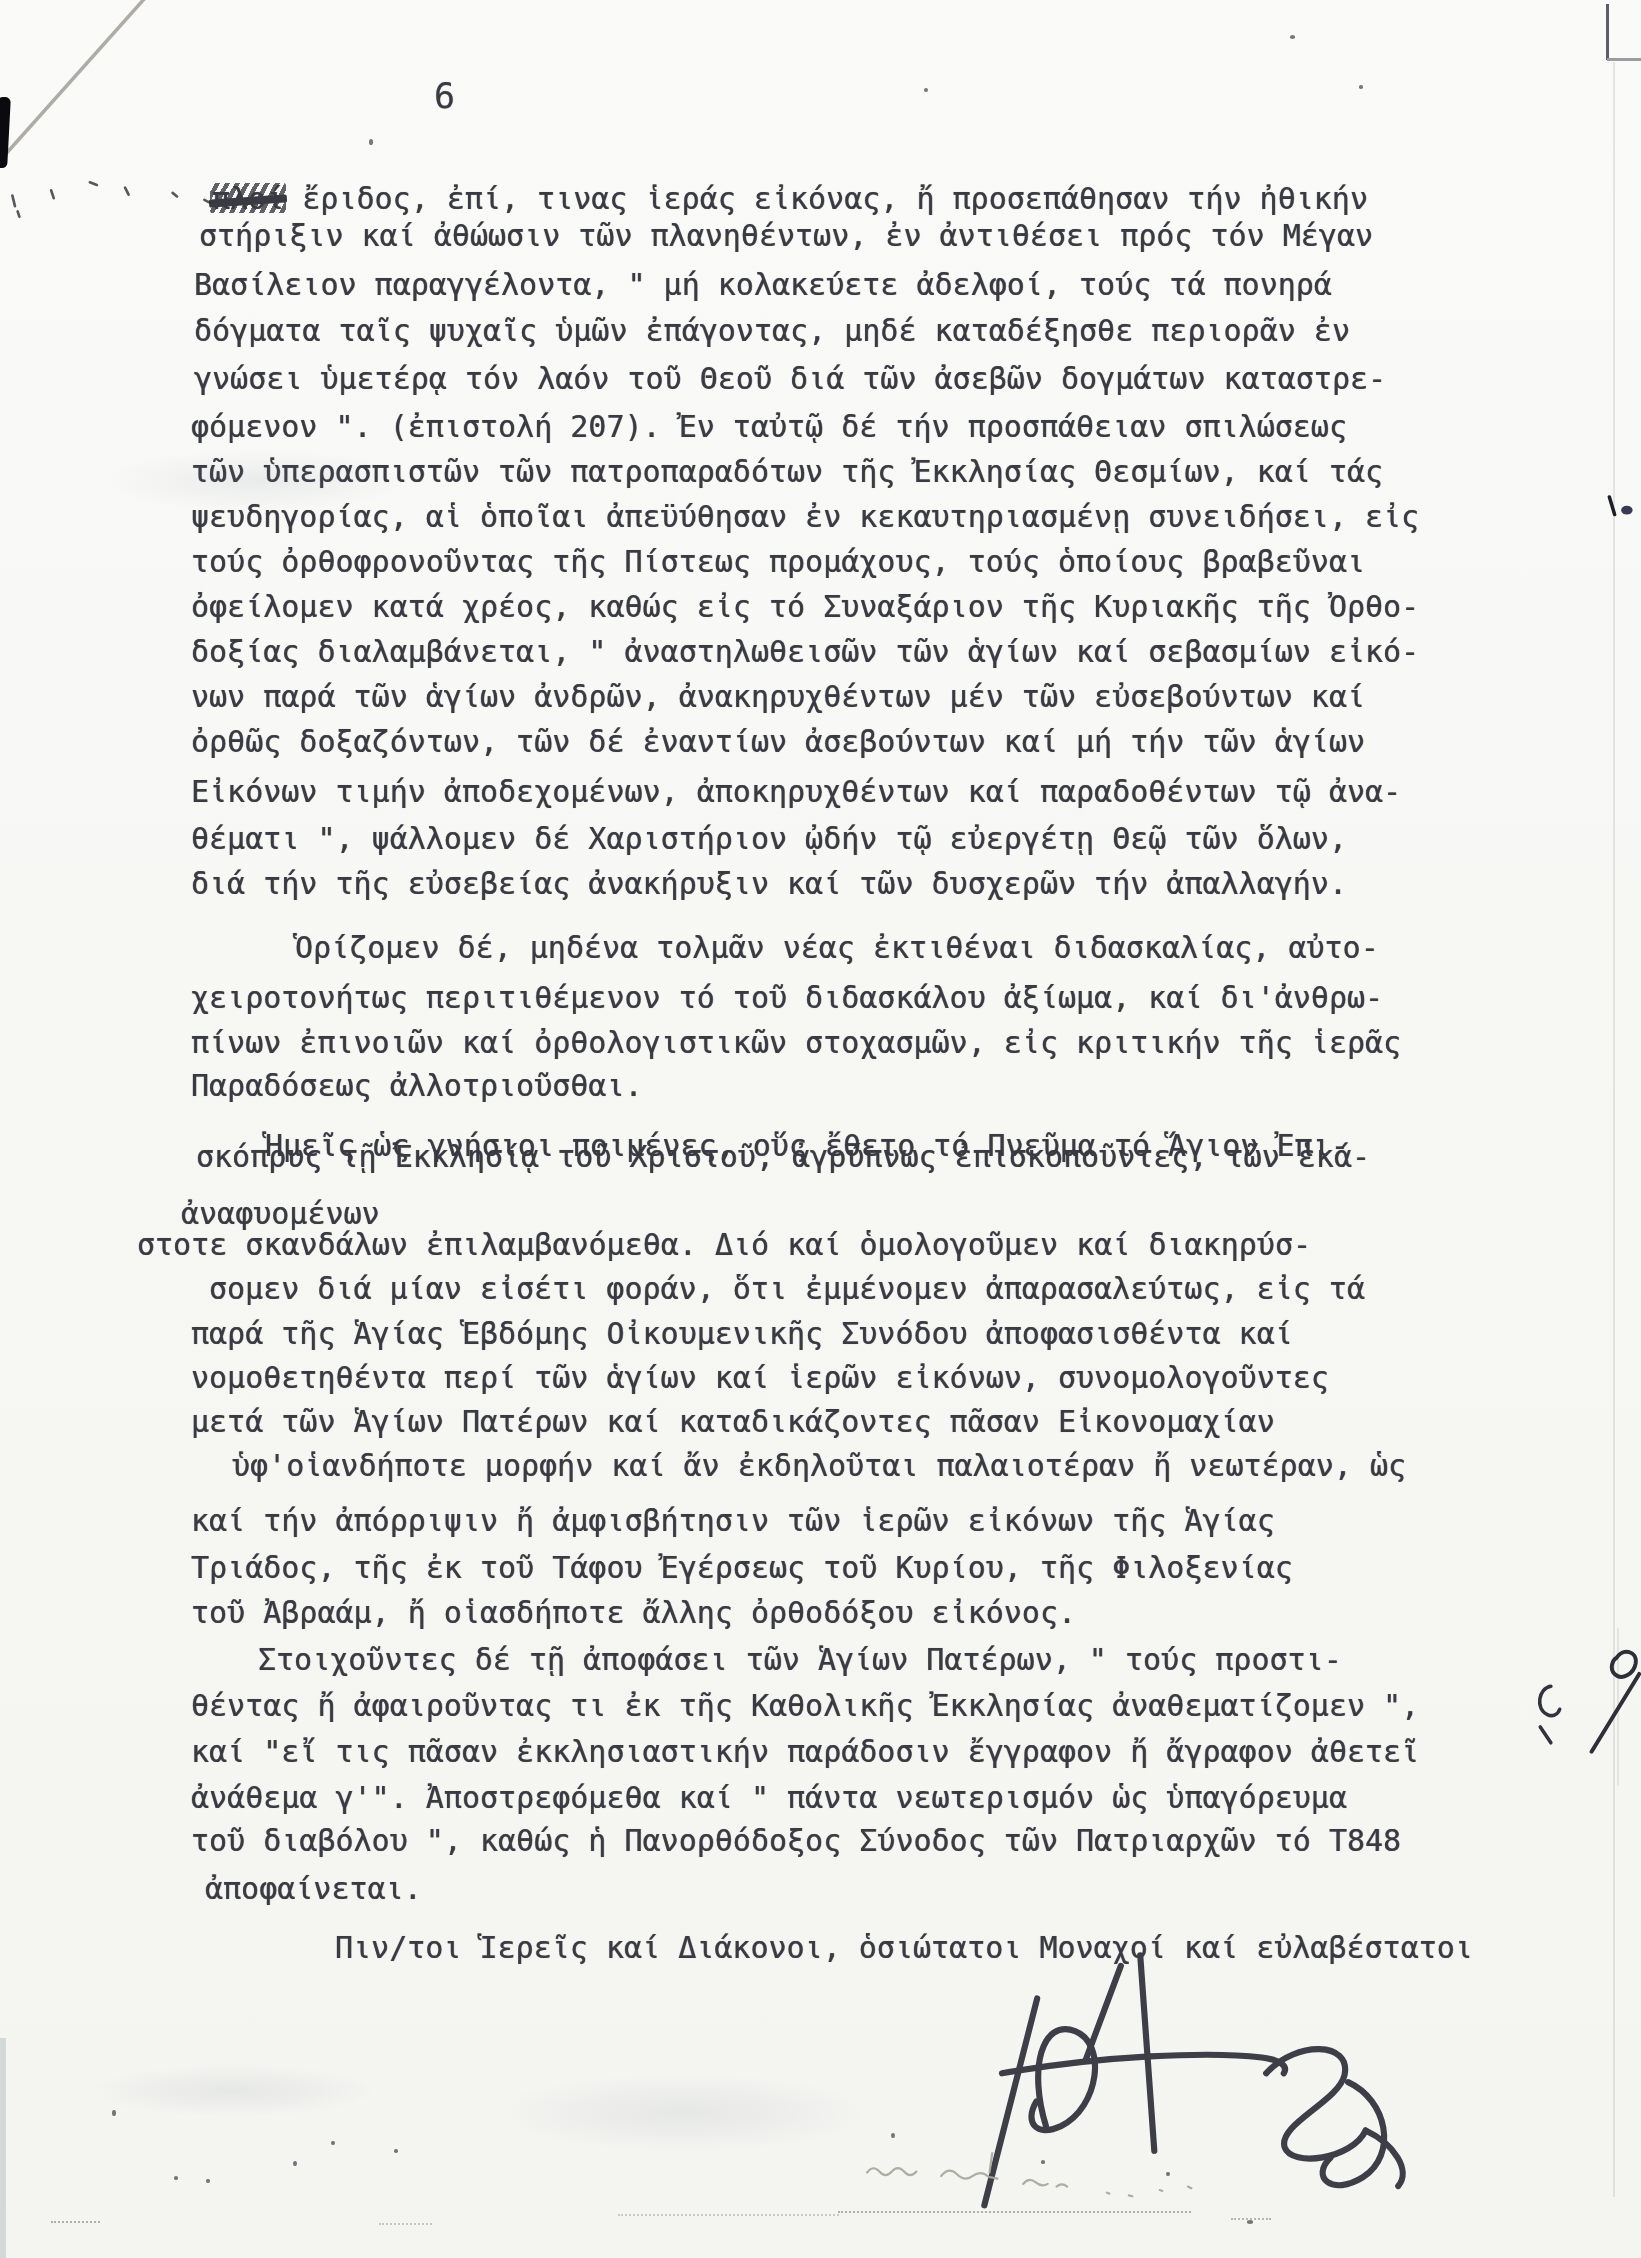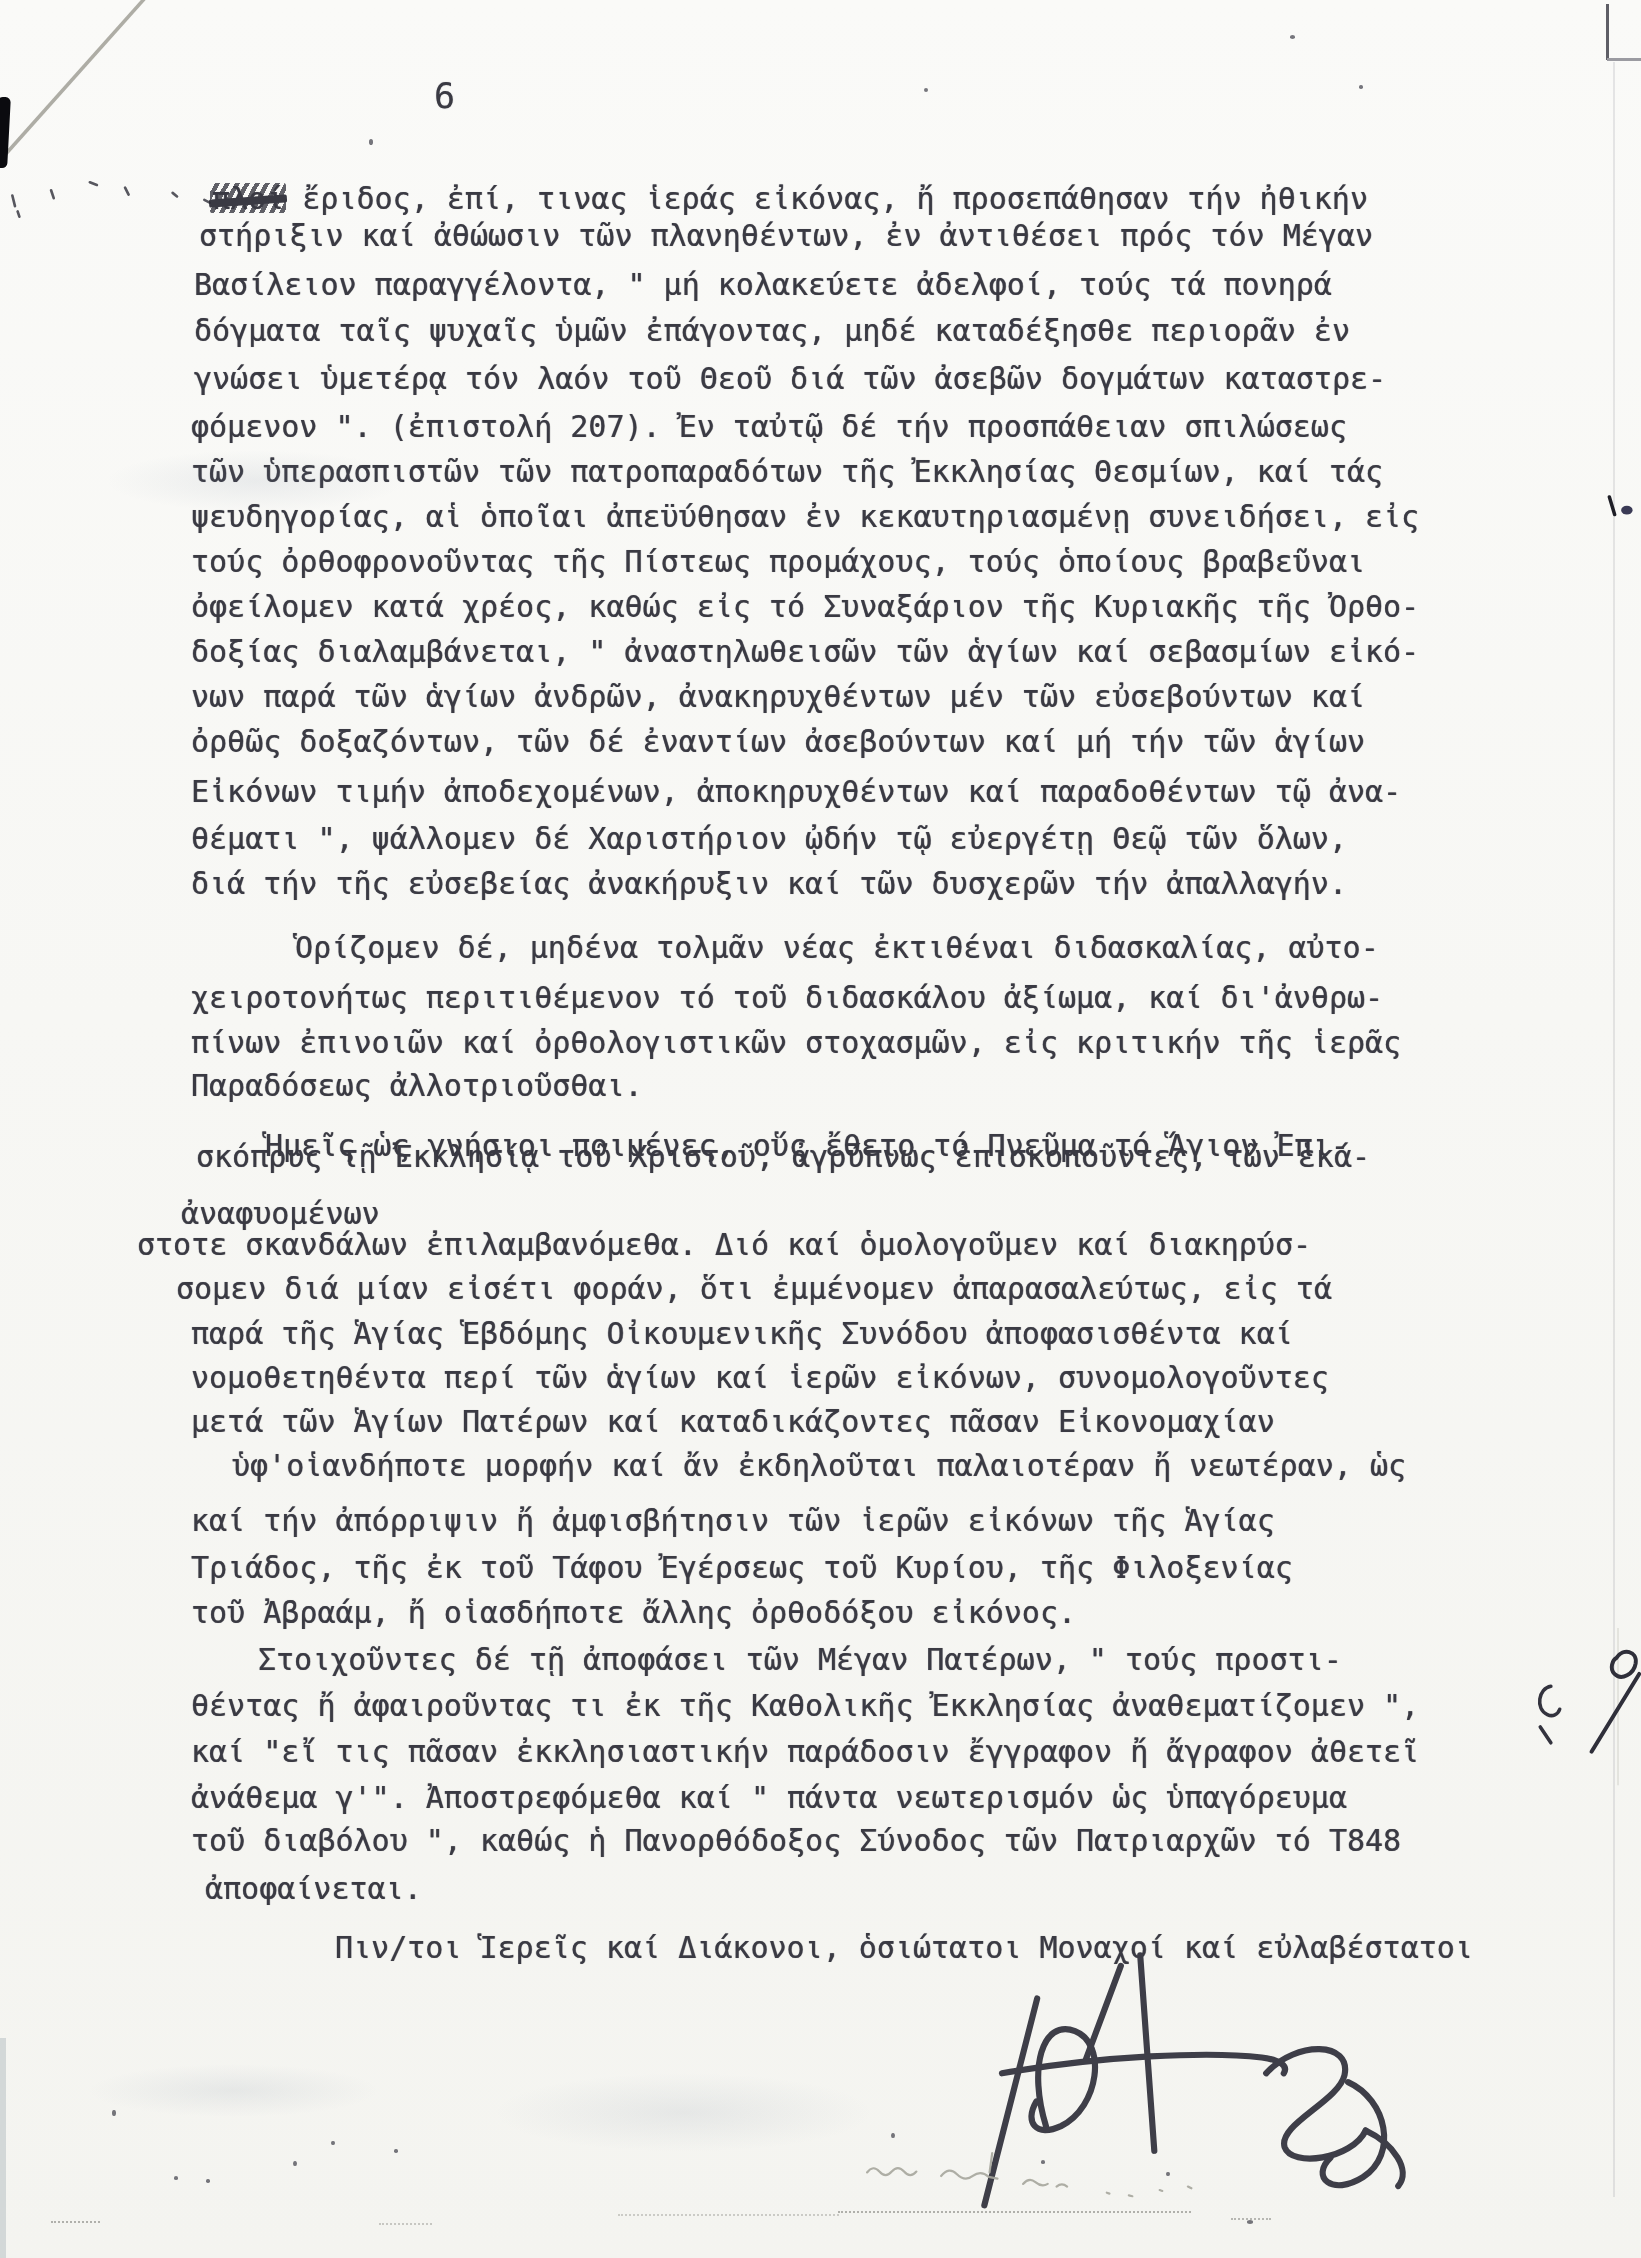--- a/index.html
+++ b/index.html
@@ -66,29 +66,29 @@
       <div class="tline" style="left: 191px; top: 820px;">θέματι ", ψάλλομεν δέ Χαριστήριον ᾠδήν τῷ εὐεργέτῃ Θεῷ τῶν ὅλων,</div>
       <div class="tline" style="left: 191px; top: 865px;">διά τήν τῆς εὐσεβείας ἀνακήρυξιν καί τῶν δυσχερῶν τήν ἀπαλλαγήν.</div>
       <div class="tline" style="left: 252px; top: 929px; margin-left: 43px;">Ὁρίζομεν δέ, μηδένα τολμᾶν νέας ἐκτιθέναι διδασκαλίας, αὐτο-</div>
       <div class="tline" style="left: 191px; top: 979px; text-align: right;">χειροτονήτως περιτιθέμενον τό τοῦ διδασκάλου ἀξίωμα, καί δι'ἀνθρω-</div>
       <div class="tline" style="left: 191px; top: 1024px;">πίνων ἐπινοιῶν καί ὀρθολογιστικῶν στοχασμῶν, εἰς κριτικήν τῆς ἱερᾶς</div>
       <div class="tline" style="left: 191px; top: 1067px;">Παραδόσεως ἀλλοτριοῦσθαι.</div>
       <div class="tline" style="left: 265px; top: 1127px;">Ἡμεῖς ὡς γνήσιοι ποιμένες, οὕς ἔθετο τό Πνεῦμα τό Ἅγιον Ἐπι-</div>
       <div class="tline" style="left: 196px; top: 1138px;">σκόπρυς τῇ Ἐκκλησίᾳ τοῦ Χριστοῦ, ἀγρύπνως ἐπισκοποῦντες, τῶν ἑκά-</div>
       <div class="tline" style="left: 181px; top: 1195px;">ἀναφυομένων</div>
       <div class="tline" style="left: 137px; top: 1226px;">στοτε σκανδάλων ἐπιλαμβανόμεθα. Διό καί ὁμολογοῦμεν καί διακηρύσ-</div>
-      <div class="tline" style="left: 176px; top: 1270px;">σομεν διά μίαν εἰσέτι φοράν, ὅτι ἐμμένομεν ἀπαρασαλεύτως, εἰς τά</div>
+      <div class="tline" style="left: 209px; top: 1270px;">σομεν διά μίαν εἰσέτι φοράν, ὅτι ἐμμένομεν ἀπαρασαλεύτως, εἰς τά</div>
       <div class="tline" style="left: 191px; top: 1315px;">παρά τῆς Ἁγίας Ἑβδόμης Οἰκουμενικῆς Συνόδου ἀποφασισθέντα καί</div>
       <div class="tline" style="left: 191px; top: 1359px;">νομοθετηθέντα περί τῶν ἁγίων καί ἱερῶν εἰκόνων, συνομολογοῦντες</div>
       <div class="tline" style="left: 191px; top: 1403px;">μετά τῶν Ἁγίων Πατέρων καί καταδικάζοντες πᾶσαν Εἰκονομαχίαν</div>
       <div class="tline" style="left: 196px; top: 1447px; margin-left: 36px;">ὑφ'οἱανδήποτε μορφήν καί ἄν ἐκδηλοῦται παλαιοτέραν ἤ νεωτέραν, ὡς</div>
       <div class="tline" style="left: 191px; top: 1502px;">καί τήν ἀπόρριψιν ἤ ἀμφισβήτησιν τῶν ἱερῶν εἰκόνων τῆς Ἁγίας</div>
       <div class="tline" style="left: 191px; top: 1549px;">Τριάδος, τῆς ἐκ τοῦ Τάφου Ἐγέρσεως τοῦ Κυρίου, τῆς Φιλοξενίας</div>
       <div class="tline" style="left: 191px; top: 1594px;">τοῦ Ἀβραάμ, ἤ οἱασδήποτε ἄλλης ὀρθοδόξου εἰκόνος.</div>
-      <div class="tline" style="left: 258px; top: 1641px;">Στοιχοῦντες δέ τῇ ἀποφάσει τῶν Μέγαν Πατέρων, " τούς προστι-</div>
+      <div class="tline" style="left: 258px; top: 1641px;">Στοιχοῦντες δέ τῇ ἀποφάσει τῶν Ἁγίων Πατέρων, " τούς προστι-</div>
       <div class="tline" style="left: 191px; top: 1687px;">θέντας ἤ ἀφαιροῦντας τι ἐκ τῆς Καθολικῆς Ἐκκλησίας ἀναθεματίζομεν ",</div>
       <div class="tline" style="left: 191px; top: 1733px;">καί "εἴ τις πᾶσαν ἐκκλησιαστικήν παράδοσιν ἔγγραφον ἤ ἄγραφον ἀθετεῖ</div>
       <div class="tline" style="left: 191px; top: 1779px;">ἀνάθεμα γ'". Ἀποστρεφόμεθα καί " πάντα νεωτερισμόν ὡς ὑπαγόρευμα</div>
       <div class="tline" style="left: 191px; top: 1822px;">τοῦ διαβόλου ", καθώς ἡ Πανορθόδοξος Σύνοδος τῶν Πατριαρχῶν τό Τ848</div>
       <div class="tline" style="left: 205px; top: 1870px;">ἀποφαίνεται.</div>
       <div class="tline" style="left: 335px; top: 1929px;">Πιν/τοι Ἱερεῖς καί Διάκονοι, ὁσιώτατοι Μοναχοί καί εὐλαβέστατοι</div>
     </div>
 
   <div class="ghost" style="left:106px;top:450px;width:300px;height:62px;"></div>
   <div class="ghost" style="left:88px;top:2064px;width:291px;height:53px;"></div>

